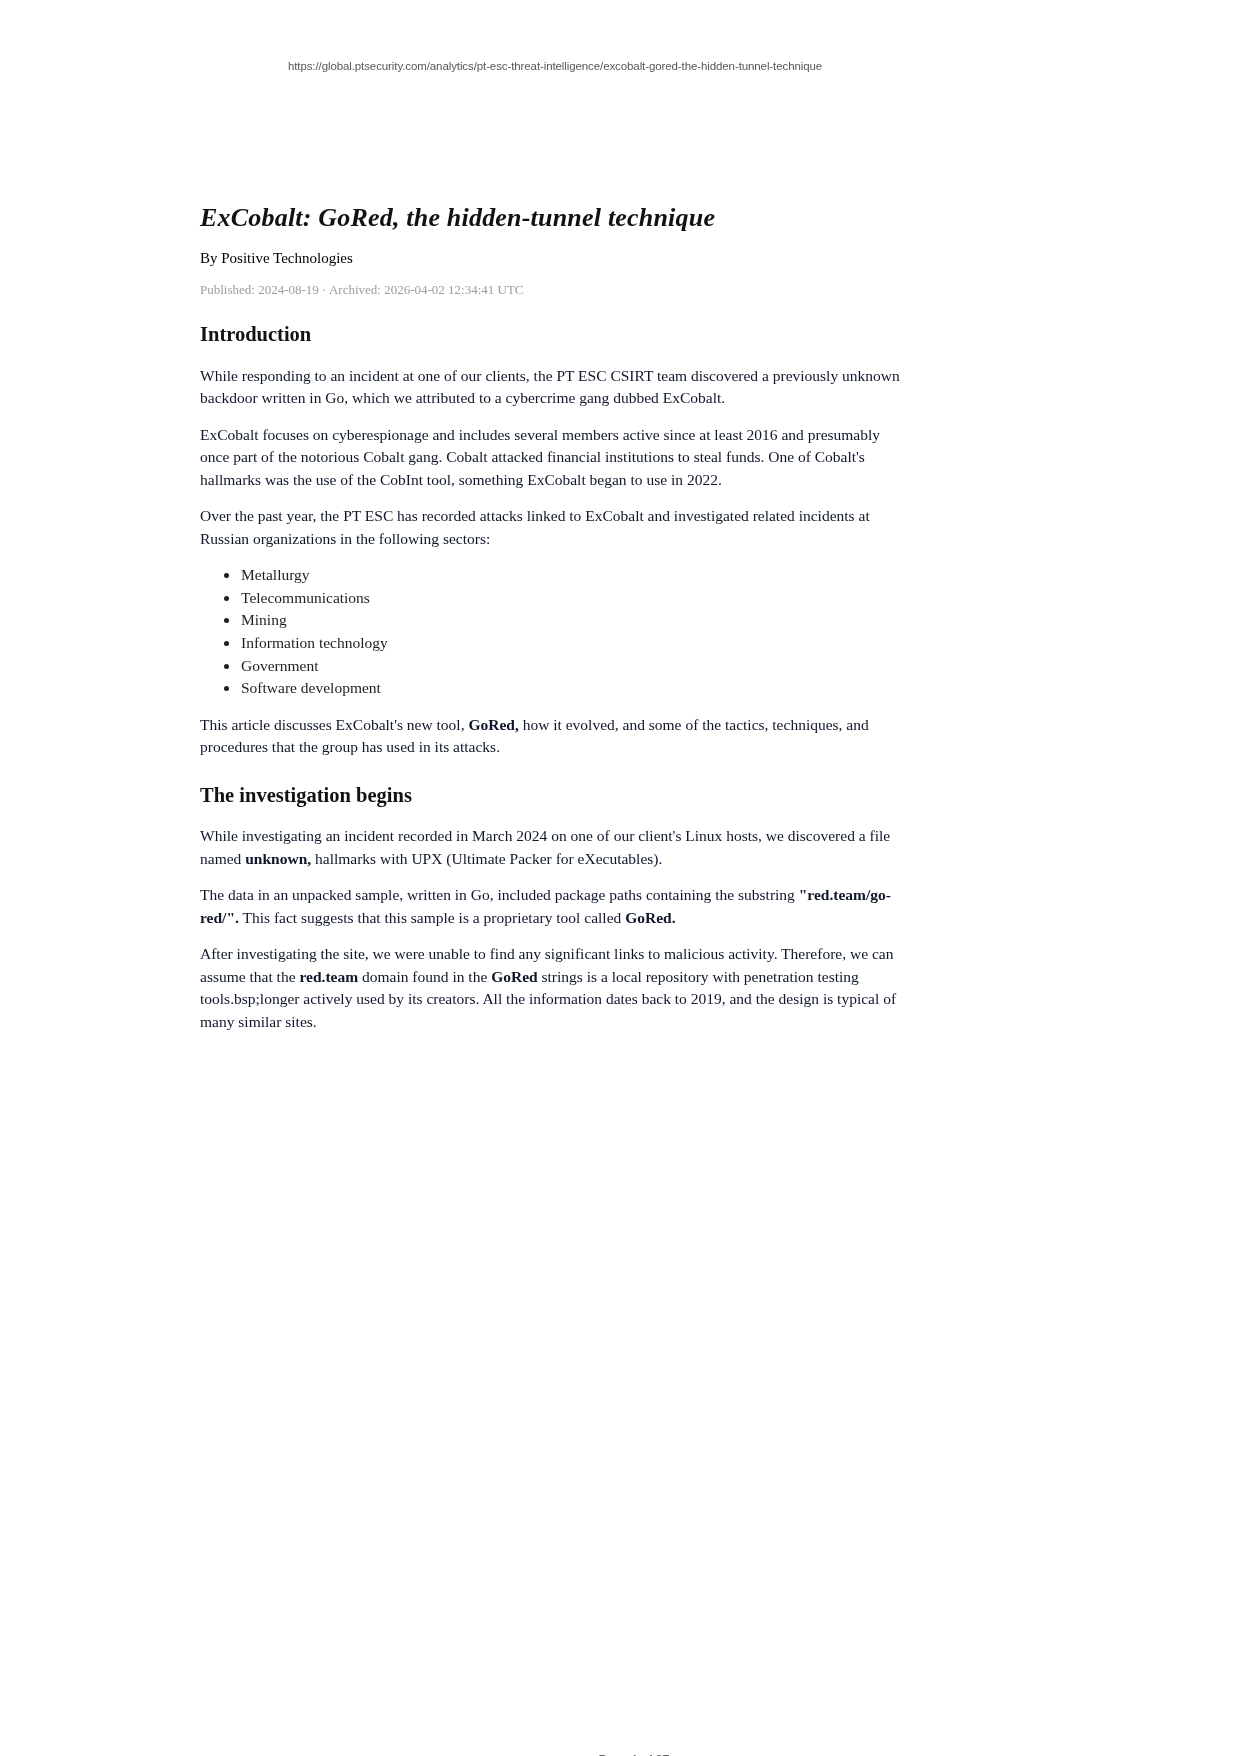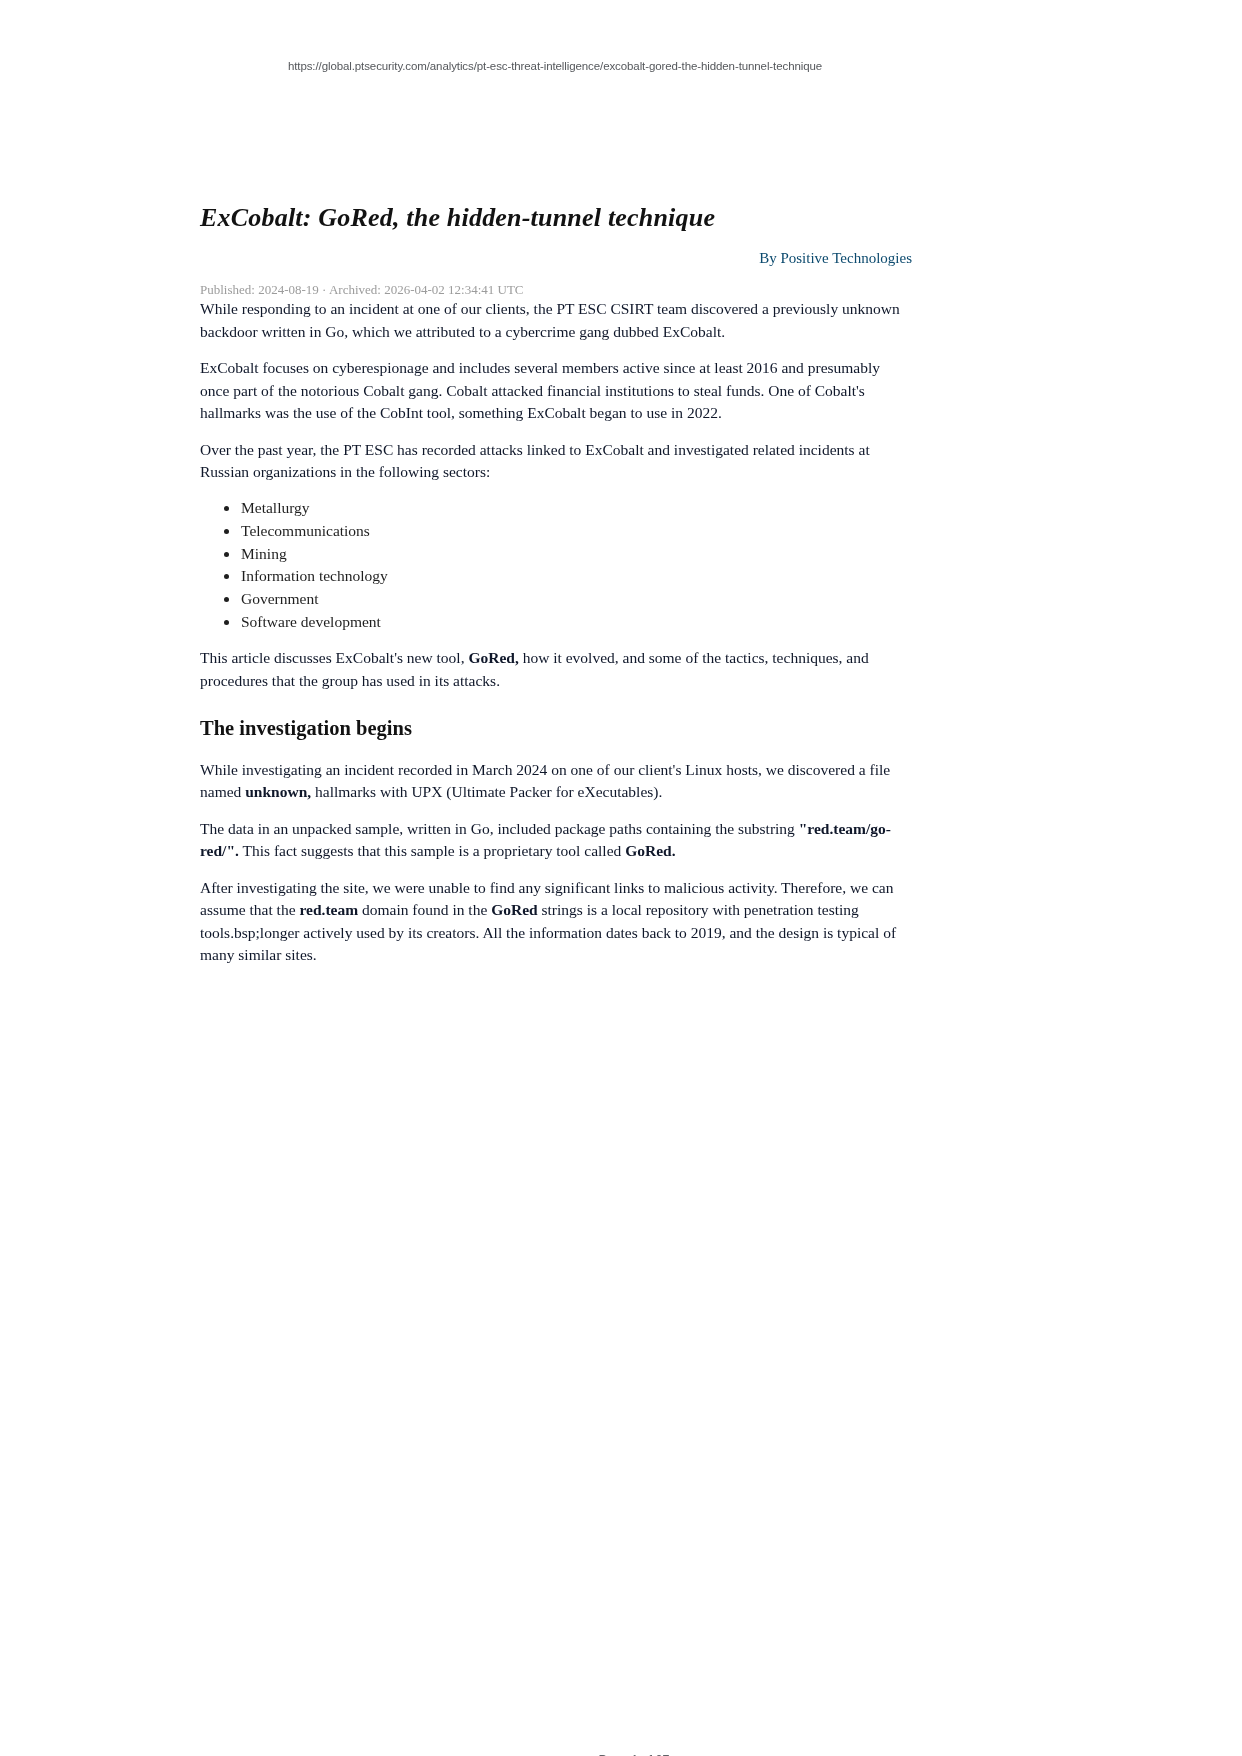--- a/index.html
+++ b/index.html
@@ -36,22 +36,21 @@
     line-height: 1.2;
     font-weight: 700;
     color: #121212;
     letter-spacing: 0.2px;
     font-style: italic;
   }
   p.byline {
     margin: 16px 0 0 0;
     font-size: 15px;
     line-height: 1.25;
-    color: #0c4a6e;
-    text-align: right;
+    color: #000000;
   }
   p.meta {
     margin: 14px 0 0 0;
     font-size: 13px;
     line-height: 1.25;
     color: #9c9c9c;
   }
   h2.section {
     margin: 24px 0 18px 0;
     font-size: 20.5px;
@@ -101,20 +100,21 @@
   <div class="url-header">https://global.ptsecurity.com/analytics/pt-esc-threat-intelligence/excobalt-gored-the-hidden-tunnel-technique</div>
 
   <div class="content">
 
     <h1 class="title">ExCobalt: GoRed, the hidden-tunnel technique</h1>
 
     <p class="byline">By Positive Technologies</p>
 
     <p class="meta">Published: 2024-08-19 · Archived: 2026-04-02 12:34:41 UTC</p>
 
+    <h2 class="section">Introduction</h2>
 
     <p class="body">While responding to an incident at one of our clients, the PT ESC CSIRT team discovered a previously unknown backdoor written in Go, which we attributed to a cybercrime gang dubbed ExCobalt.</p>
 
     <p class="body">ExCobalt focuses on cyberespionage and includes several members active since at least 2016 and presumably once part of the notorious Cobalt gang. Cobalt attacked financial institutions to steal funds. One of Cobalt's hallmarks was the use of the CobInt tool, something ExCobalt began to use in 2022.</p>
 
     <p class="body">Over the past year, the PT ESC has recorded attacks linked to ExCobalt and investigated related incidents at Russian organizations in the following sectors:</p>
 
     <ul class="sectors">
         <li>Metallurgy</li>
         <li>Telecommunications</li>

